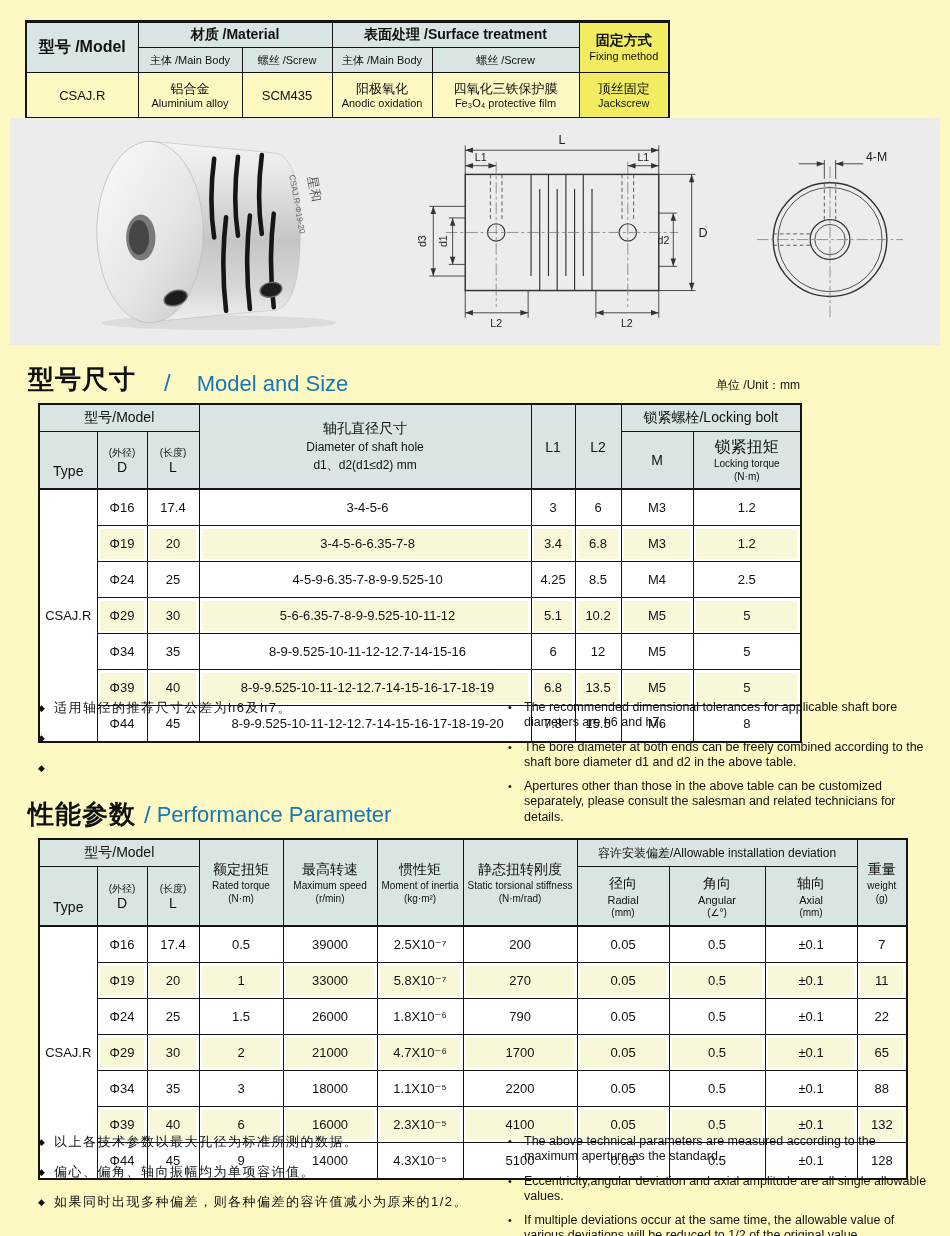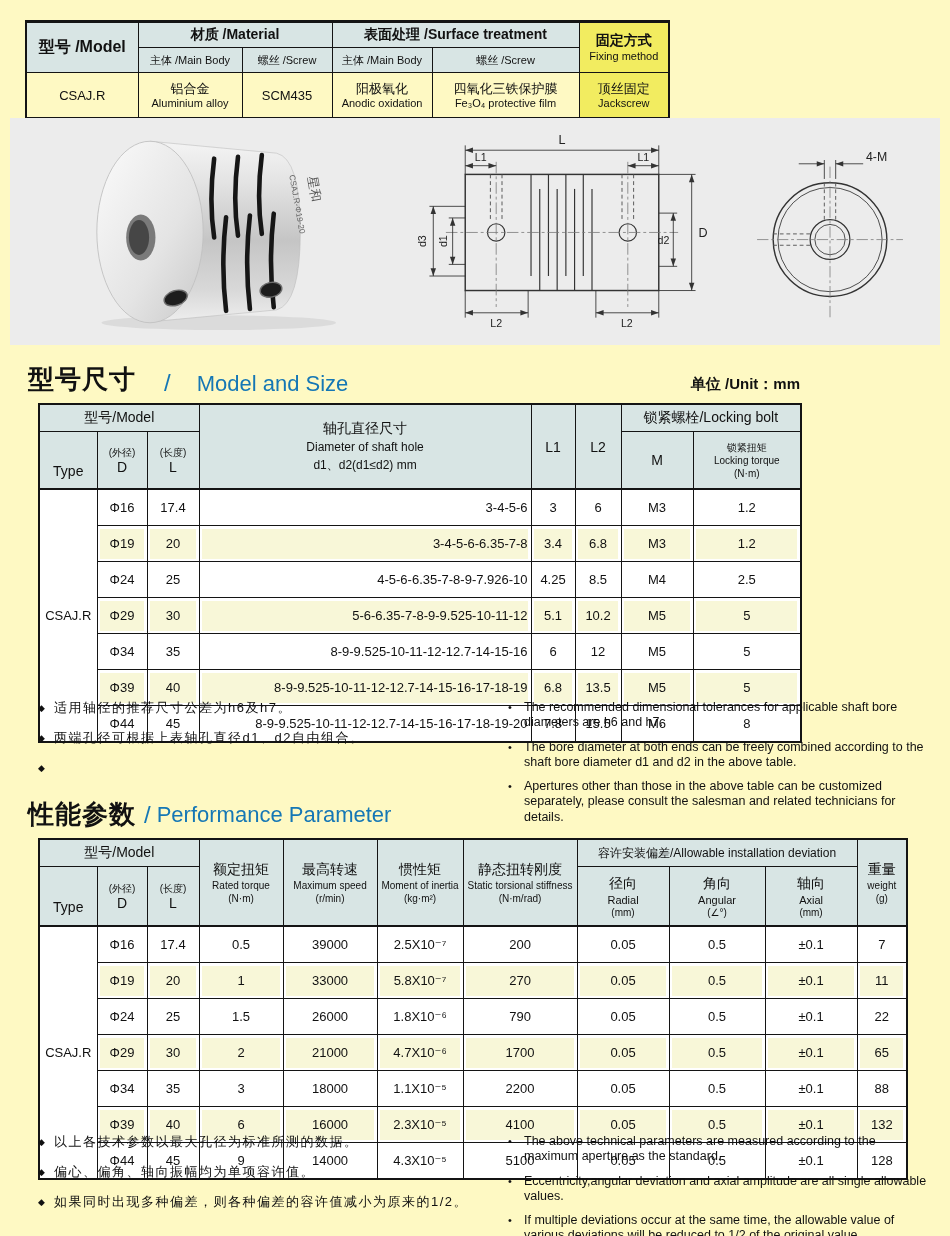--- a/index.html
+++ b/index.html
@@ -36,36 +36,36 @@
   .sideview{margin-left:42px;}
   .endview{margin-left:28px;}
   .dim{font-size:13px;fill:#222;}
   .dims{font-size:11px;fill:#222;}
 
   
   .sect{position:absolute;display:flex;align-items:flex-end;}
   .sect .cn-t{font-size:26px;font-weight:700;letter-spacing:1px;}
   .sect .slash{font-size:24px;color:var(--blue);margin:0 6px 0 8px;}
   .sect .en-t{font-size:22px;color:var(--blue);}
-  .unit{margin-left:auto;font-size:15px;font-weight:700;padding-bottom:3px;}
+  .unit{margin-left:auto;font-size:12px;font-weight:400;padding-bottom:3px;}
 
   
   .data-table{position:absolute;border:2px solid var(--bd);background:#fff;}
   .data-table th,.data-table td{border:1px solid var(--bd);text-align:center;vertical-align:middle;}
   .data-table thead th{background:var(--hdr);font-weight:400;}
   .data-table thead{border-bottom:2px solid var(--bd);}
   .data-table tr.grow th{height:24px;font-size:14px;}
   .data-table tr.srow th{height:54px;}
   .data-table .big{font-size:14px;}
   .data-table .tiny{font-size:10px;line-height:1.3;}
   .data-table .cnline{font-size:14px;line-height:1.4;}
   .data-table .enline{font-size:12px;line-height:1.5;}
   .data-table td{height:29px;font-size:13px;padding:3px;background-clip:content-box;}
   .data-table tr.alt td{background-color:var(--rowy);}
-  .data-table td.left{text-align:right;text-indent:5px;}
+  .data-table td.left{text-align:center;text-indent:5px;}
   .data-table td.type-cell{background:#fff;font-size:13px;}
   #size-table{left:38px;top:403px;width:762px;}
   #perf-table{left:38px;top:838px;width:868px;}
   #perf-table tr.srow th{height:56px;}
   #perf-table .unit-s{font-size:10px;}
 
   
   .notes{position:absolute;display:flex;}
   .notes .col-cn{width:452px;}
   .notes .col-en{width:420px;margin-left:18px;}
@@ -323,21 +323,21 @@
         <th>
             <div class="tiny">(外径)</div>
             <div class="big">D</div>
           </th>
         <th>
             <div class="tiny">(长度)</div>
             <div class="big">L</div>
           </th>
         <th class="big">M</th>
         <th>
-          <div class="tiny" style="font-size:10px">锁紧扭矩</div>
+          <div class="tiny" style="font-size:16px">锁紧扭矩</div>
           <div class="tiny">Locking torque</div>
           <div class="tiny">(N·m)</div>
         </th>
       </tr>
     </thead>
     <tbody id="size-tbody">
         <tr>
           <td rowspan="7" class="type-cell">CSAJ.R</td>
           <td>Φ16</td>
           <td>17.4</td>
@@ -352,21 +352,21 @@
           <td>20</td>
           <td class="left">3-4-5-6-6.35-7-8</td>
           <td>3.4</td>
           <td>6.8</td>
           <td>M3</td>
           <td>1.2</td>
         </tr>
         <tr>
           <td>Φ24</td>
           <td>25</td>
-          <td class="left">4-5-6-6.35-7-8-9-7.926-10</td>
+          <td class="left">4-5-9-6.35-7-8-9-9.525-10</td>
           <td>4.25</td>
           <td>8.5</td>
           <td>M4</td>
           <td>2.5</td>
         </tr>
         <tr class="alt">
           <td>Φ29</td>
           <td>30</td>
           <td class="left">5-6-6.35-7-8-9-9.525-10-11-12</td>
           <td>5.1</td>
@@ -405,21 +405,20 @@
   </table>
 
   <div class="notes" style="left:38px;top:700px;width:890px;">
     <div class="col-cn" id="size-notes-cn">
         <div class="note">
           <span class="bu">◆</span>
           <span class="tx">适用轴径的推荐尺寸公差为h6及h7。</span>
         </div>
         <div class="note">
           <span class="bu">◆</span>
-          <span class="tx">两端孔径可根据上表轴孔直径d1、d2自由组合。</span>
         </div>
         <div class="note">
           <span class="bu">◆</span>
         </div>
       </div>
     <div class="col-en" id="size-notes-en">
         <div class="note">
           <span class="bu">•</span>
           <span class="tx">The recommended dimensional tolerances for applicable shaft bore diameters are h6 and h7.</span>
         </div>

